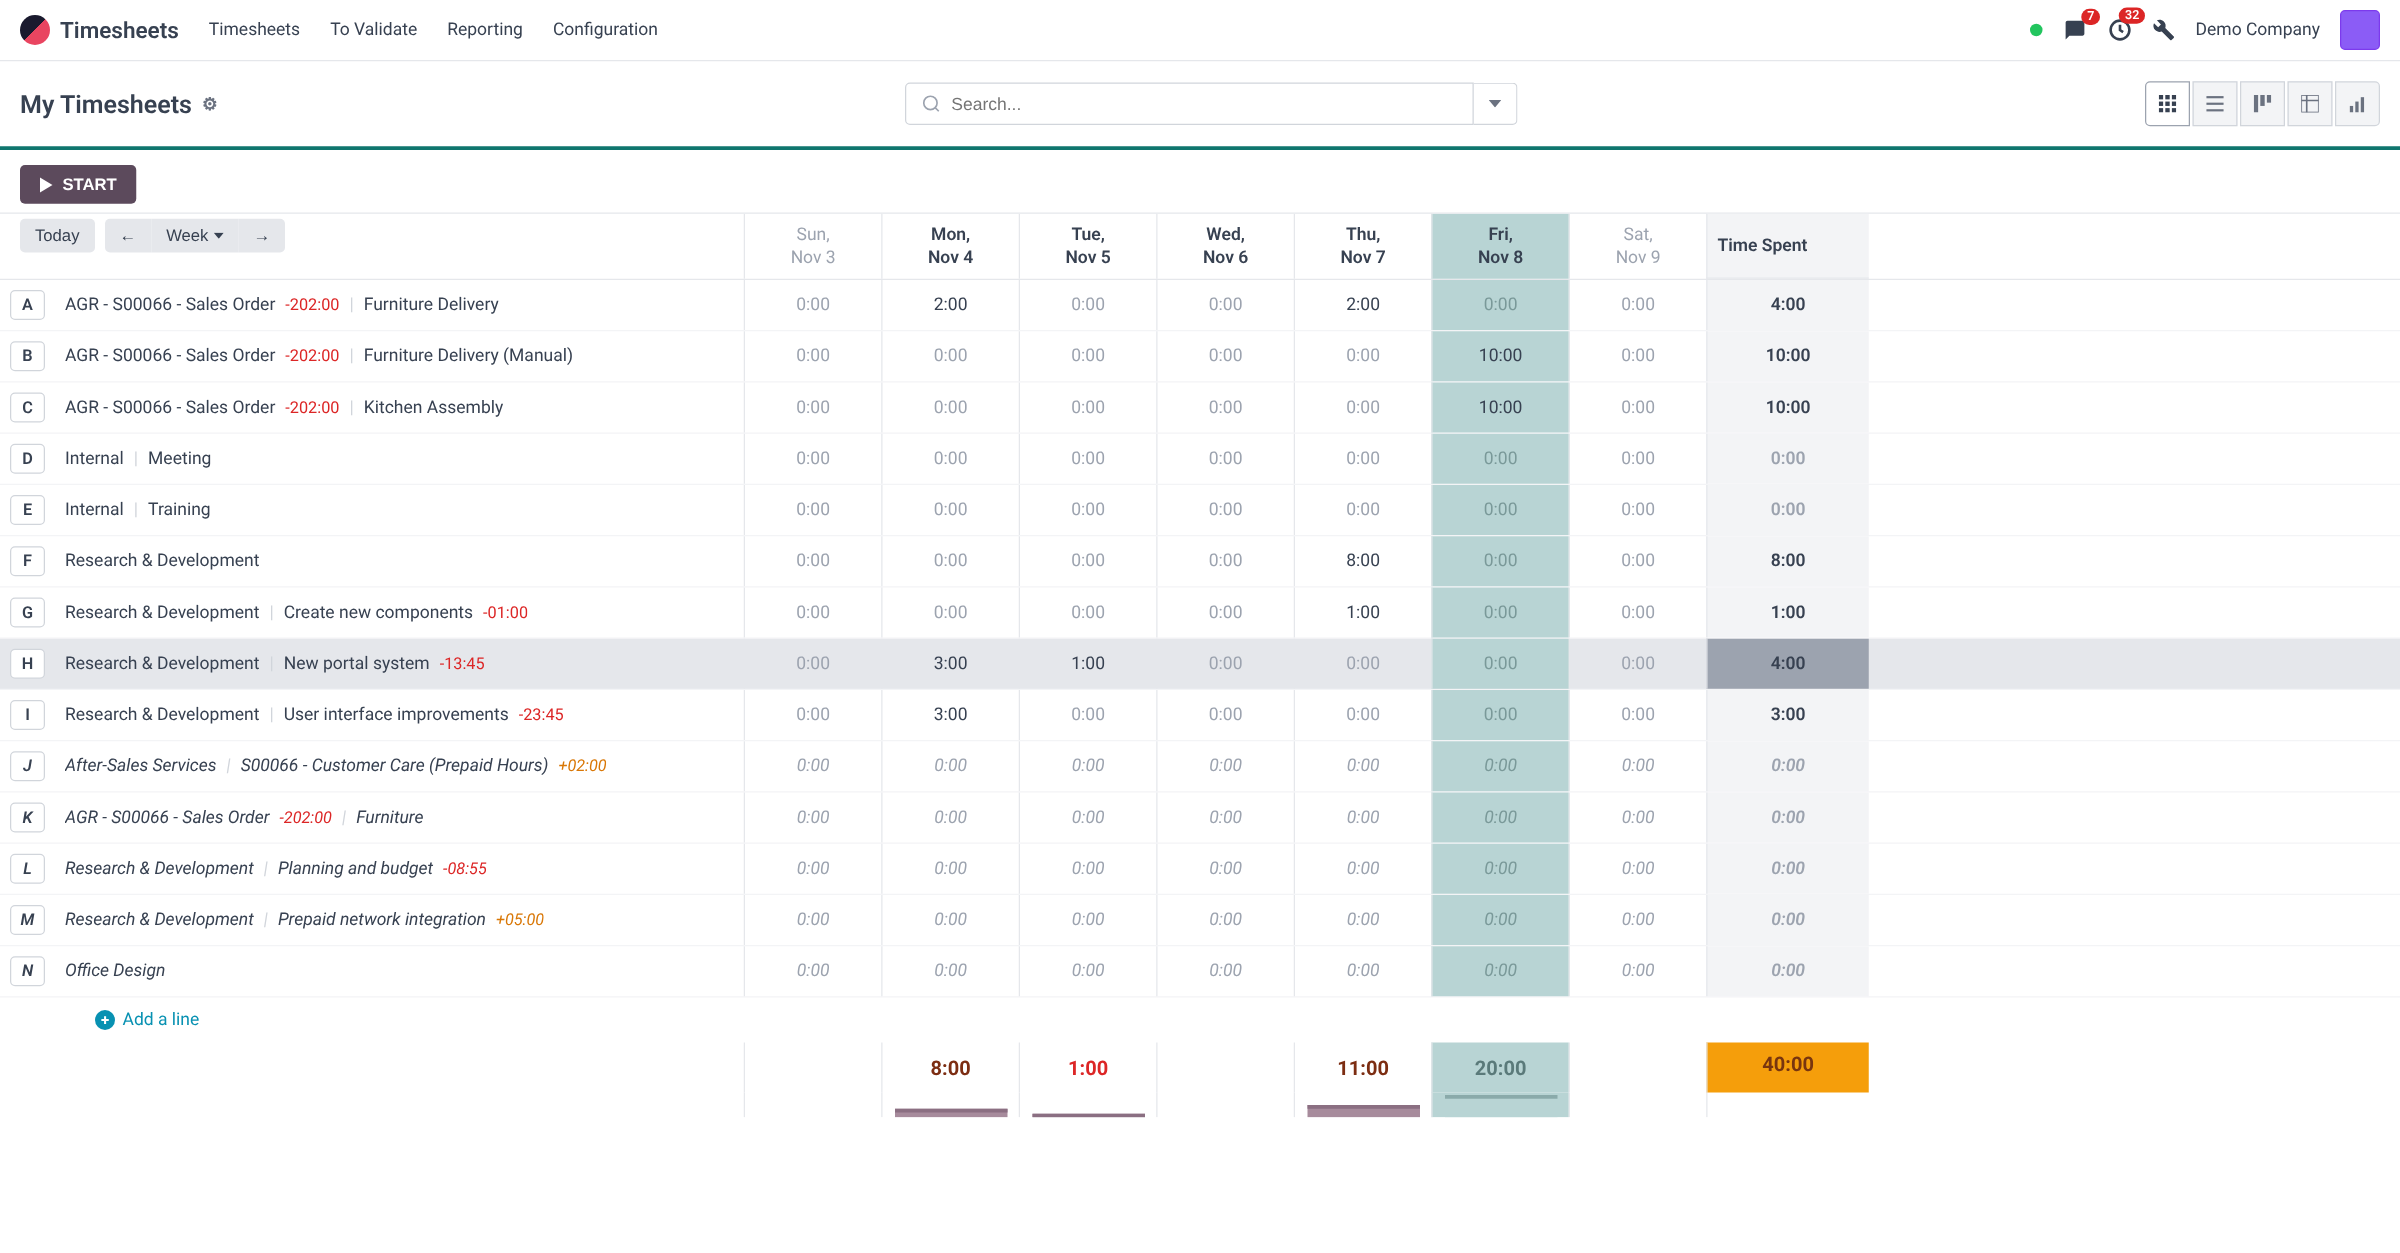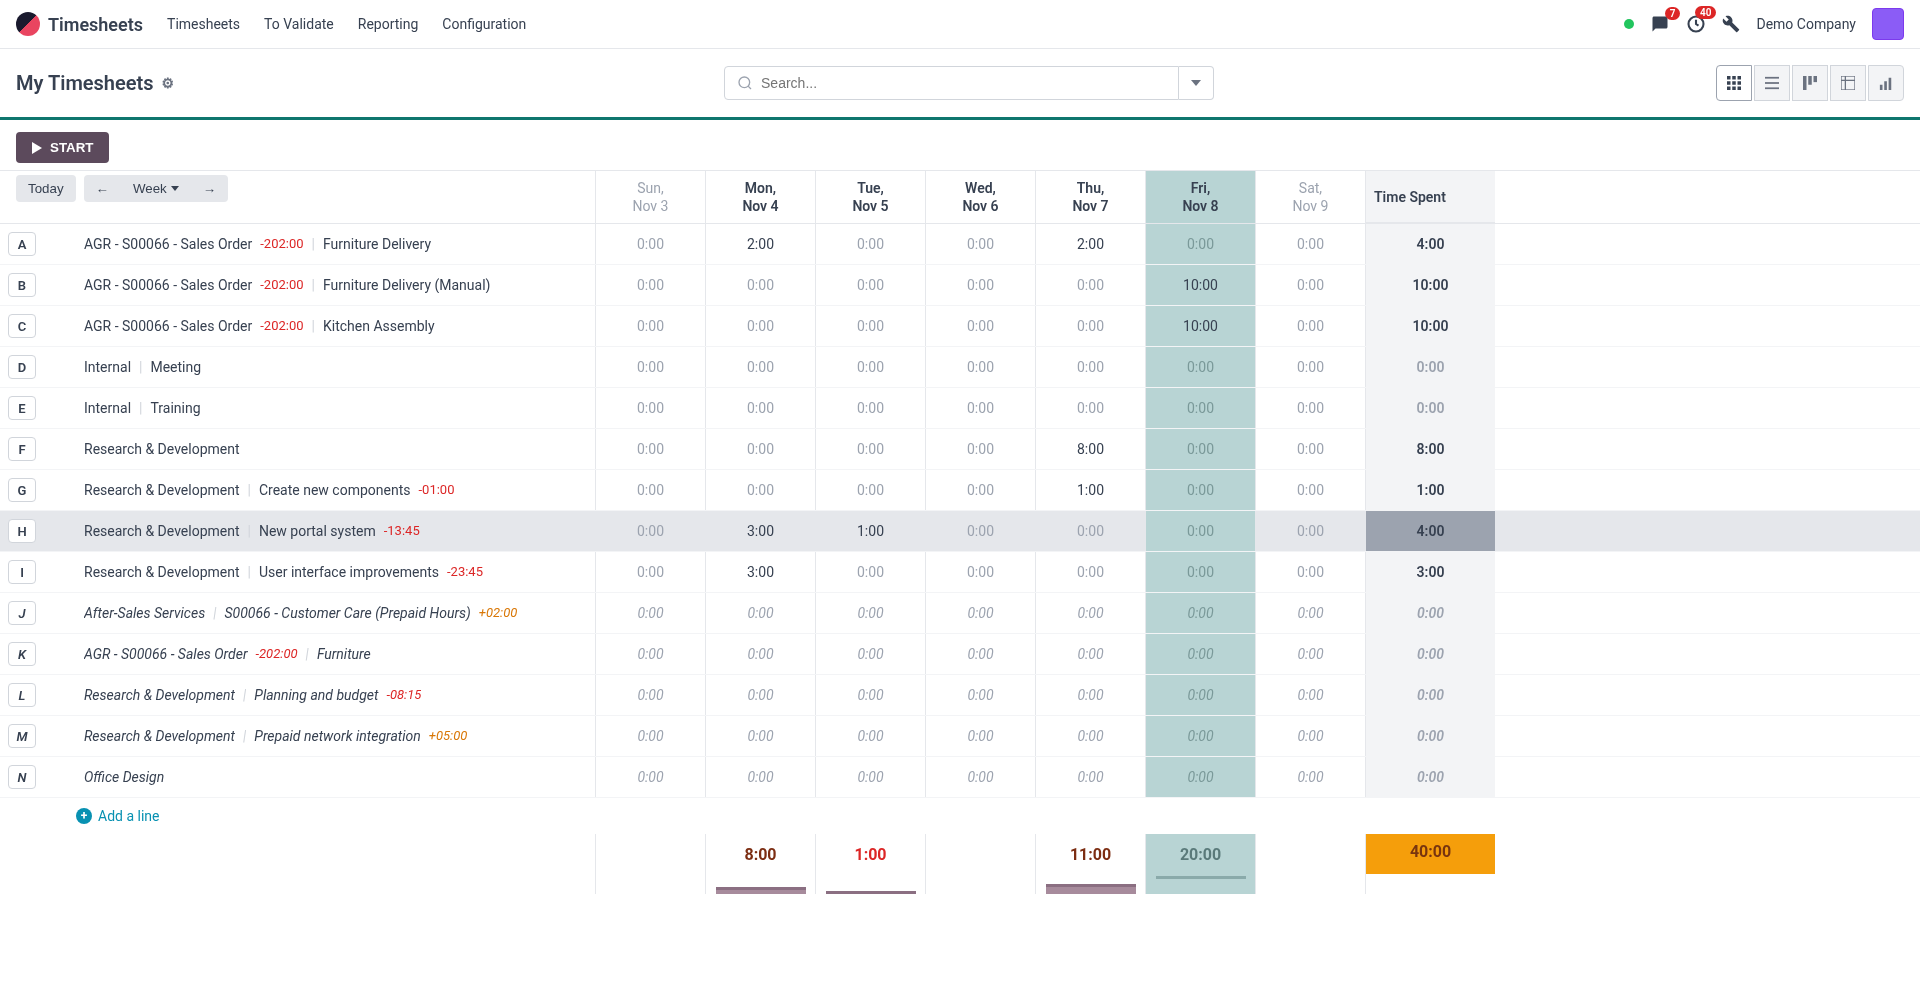--- a/index.html
+++ b/index.html
@@ -60,21 +60,21 @@
     .day-header { font-weight: 600; line-height: 1.3; }
     .day-header.muted { color: #9ca3af; font-weight: normal;}
     .col-day.today { background: #b8d4d4; }
     .col-total.header { font-weight: 600;}
     
     .grid-row { display: flex; border-bottom: 1px solid #f3f4f6; align-items: stretch; min-height: 33px;}
     .grid-row.highlighted { background: #e5e7eb; }
     .grid-row.highlighted .col-total { background: #9ca3af;}
     .grid-row.italic { font-style: italic; color:#6b7280;}
     .letter-key { width: 28px; height: 24px; border: 1px solid #d1d5db; border-radius: 4px; display: flex; align-items: center; justify-content: center; font-weight: 600; font-size: 13px; margin-right: 16px; background:#fff; color:#374151; flex-shrink:0;}
-    .task-labels { display: flex; align-items: flex-start; gap: 8px; flex-wrap: wrap; overflow:hidden;margin-left:32px;}
+    .task-labels { display: flex; align-items: flex-end; gap: 8px; flex-wrap: wrap; overflow:hidden;}
     .task-project { color: #374151; }
     .task-offset { color: #d97706; font-size: 13px; }
     .task-offset.neg { color: #dc2626; }
     .task-sep { color: #d1d5db; }
     .task-name { color: #374151; }
     
     .cell { display: flex; align-items: center; justify-content: center;}
     .cell.zero { color: #9ca3af; }
     .cell.today { background: #b8d4d4; }
     .cell.today.zero { color: #7a9999; }
@@ -117,21 +117,21 @@
       <svg width="20" height="18" viewBox="0 0 24 24" fill="#374151">
           <path d="M20 2H4c-1.1 0-2 .9-2 2v18l4-4h14c1.1 0 2-.9 2-2V4c0-1.1-.9-2-2-2z"></path>
         </svg>
       <div class="badge">7</div>
     </div>
     <div class="icon-badge">
       <svg width="20" height="20" viewBox="0 0 24 24" fill="none" stroke="#374151" stroke-width="2.5">
           <circle cx="12" cy="12" r="9"></circle>
           <path d="M12 7v5l3 2"></path>
         </svg>
-      <div class="badge">40</div>
+      <div class="badge">32</div>
     </div>
     <svg class="tools-icon" viewBox="0 0 24 24" fill="#374151">
         <path d="M22.7 19l-9.1-9.1c.9-2.3.4-5-1.5-6.9-2-2-5-2.4-7.4-1.3L9 6 6 9 1.6 4.7C.4 7.1.9 10.1 2.9 12.1c1.9 1.9 4.6 2.4 6.9 1.5l9.1 9.1c.4.4 1 .4 1.4 0l2.3-2.3c.5-.4.5-1.1.1-1.4z"></path>
       </svg>
     <div class="company-name">Demo Company</div>
     <div class="avatar"></div>
   </div>
 </div>
 
 <div class="controls-bar">
@@ -453,21 +453,21 @@
           <div class="col-day cell zero">0:00</div>
           <div class="col-total cell zero">0:00</div>
         </div>
         <div class="grid-row italic">
           <div class="col-task">
             <div class="letter-key">L</div>
             <div class="task-labels">
               <span class="task-project">Research &amp; Development</span>
               <span class="task-sep">|</span>
               <span class="task-name">Planning and budget</span>
-              <span class="task-offset neg">-08:15</span>
+              <span class="task-offset neg">-08:55</span>
             </div>
           </div>
           <div class="col-day cell zero">0:00</div>
           <div class="col-day cell zero">0:00</div>
           <div class="col-day cell zero">0:00</div>
           <div class="col-day cell zero">0:00</div>
           <div class="col-day cell zero">0:00</div>
           <div class="col-day cell zero today">0:00</div>
           <div class="col-day cell zero">0:00</div>
           <div class="col-total cell zero">0:00</div>

